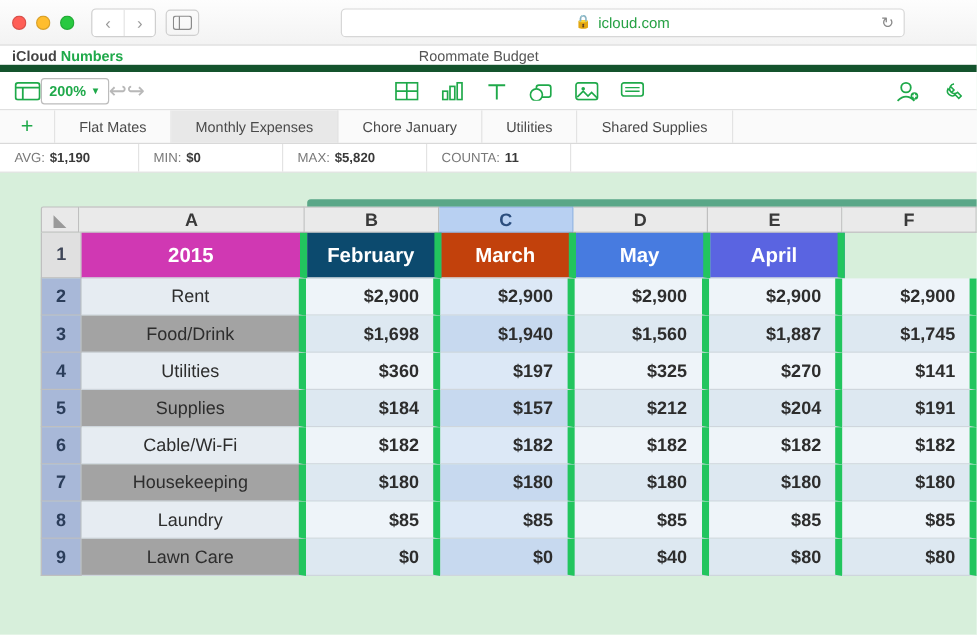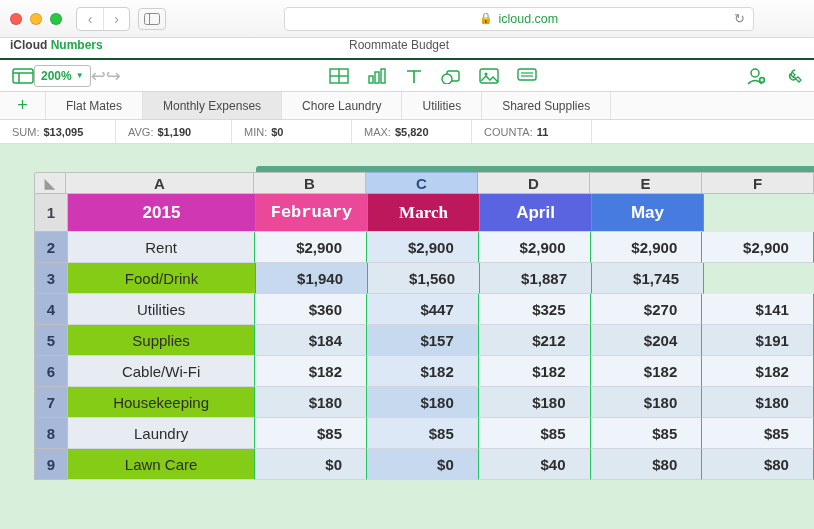--- a/index.html
+++ b/index.html
@@ -12,21 +12,21 @@
   .dot.r { background:#ff5f57; } .dot.y{background:#ffbd2e;} .dot.g{background:#28c940;}
   .navseg { display:flex; border:1px solid #cfcfcf; border-radius:4px; overflow:hidden; background:#fff; }
   .navseg div { width:26px; height:22px; display:flex; align-items:center; justify-content:center; color:#9a9a9a; font-size:14px; }
   .navseg div + div { border-left:1px solid #e4e4e4; }
   .sidebarbtn { width:28px; height:22px; border:1px solid #cfcfcf; border-radius:4px; display:flex; align-items:center; justify-content:center; color:#8a8a8a; }
   .addr { flex:1; margin: 0 50px 0 110px; height:24px; border:1px solid #d7d7d7; border-radius:4px; background:#fff; display:flex; align-items:center; justify-content:center; gap:5px; color:#26a144; font-size:12.5px; position:relative; }
   .addr .lock { font-size:11px; }
   .addr .reload { position:absolute; right:8px; color:#8a8a8a; font-size:13px; }
 
   
-  .doc-header { height:22px; display:flex; align-items:flex-start; border-bottom:2px solid #14532d; font-size:12px; position:relative; }
+  .doc-header { height:22px; display:flex; align-items:flex-end; border-bottom:6px solid #14532d; font-size:12px; position:relative; }
   .appname { padding-left:10px; color:#444; font-weight:600; }
   .appname .num { color:#1fa94a; font-weight:600; }
   .doctitle { position:absolute; left:0; right:16px; text-align:center; color:#555; font-size:12px; pointer-events:none; }
 
   
   .toolbar { height:32px; display:flex; align-items:center; padding:0 12px; gap:0; border-bottom:1px solid #d9d9d9; }
   .tool-ico { color:#1fa94a; display:flex; align-items:center; justify-content:center; cursor:pointer; }
   .zoom { border:1px solid #bcbcbc; border-radius:3px; height:22px; padding:0 6px; display:flex; align-items:center; gap:4px; color:#1fa94a; font-size:12px; font-weight:600; }
   .zoom .caret { font-size:8px; }
   .undo, .redo { font-size:18px; color:#b8b8b8; }
@@ -52,40 +52,40 @@
   .corner span{ font-size:14px; }
   .colh { height:22px; background:#eaeaea; border:1px solid #bfbfbf; border-left:none; display:flex; align-items:center; justify-content:center; font-weight:700; font-size:15px; color:#3a3a3a; }
   .colh.sel { background:#b8d0f2; border-color:#8fb1e0; color:#2b4d7d; }
   .colw-a { width:188px; } .colw { width:112px; }
 
   .row { display:flex; }
   .rowh { width:34px; background:#eaeaea; border:1px solid #bfbfbf; border-top:none; display:flex; align-items:center; justify-content:center; font-weight:700; font-size:15px; color:#3f4658; }
   .rowh.dark { background:#e0e0e0; }
   .rowh.sel { background:#a8b8d8; color:#2b3d5a; }
 
-  .cell { border-right:1px solid #22c55e; border-bottom:1px solid #cfd6dd; display:flex; align-items:center; padding:0 24px; font-size:15px; color:#2d2d2d; }
+  .cell { border-right:6px solid #22c55e; border-bottom:1px solid #cfd6dd; display:flex; align-items:center; padding:0 12px; font-size:15px; color:#2d2d2d; }
   .r1 .cell { height:38px; }
   .rN .cell { height:31px; }
 
   .hdr { color:#fff; font-weight:700; justify-content:center; font-size:17px; }
   .rowlabel { font-weight:400; justify-content:center; font-size:15px; }
   .num { justify-content:flex-end; font-weight:700; }
 
   .even .cell { background:#eef4f9; }
   .odd  .cell { background:#dde8f1; }
   .even .cell.selcol { background:#dce8f6; }
   .odd  .cell.selcol { background:#c7d9ef; }
 
   
-  .bgA{background:#d038b3;} .bgB{background:#ab3ec9;} .bgC{background:#ec4899;font-family:Liberation Mono, monospace;} .bgD{background:#be185d;font-family:Liberation Serif, serif;} .bgE{background:#5a64e1;} .bgF{background:#477be0;}
+  .bgA{background:#d038b3;} .bgB{background:#ab3ec9;} .bgC{background:#0c4a6e;} .bgD{background:#c2410c;} .bgE{background:#5a64e1;} .bgF{background:#477be0;}
 
   
   .colpill { position:absolute; height:6px; background:#5aa788; border-radius:3px 3px 0 0; top:-6px; }
   .rowA .rowlabel { background:#e6ecf2; }
-  .rowA.odd .rowlabel { background:#84cc16; }
+  .rowA.odd .rowlabel { background:#a3a3a3; }
 
   svg { display:block; }
 </style>
 </head>
 <body>
 
 <div class="titlebar">
   <div class="traffic">
     <div class="dot r"></div>
     <div class="dot y"></div>
@@ -185,31 +185,27 @@
         </svg>
     </div>
   </div>
 </div>
 
 <div class="sheettabs">
   <div class="sheet-add">+</div>
   <div id="sheets-container" style="display:flex">
       <div class="sheet">Flat Mates</div>
       <div class="sheet active">Monthly Expenses</div>
-      <div class="sheet">Chore Laundry</div>
+      <div class="sheet">Chore January</div>
       <div class="sheet">Utilities</div>
       <div class="sheet">Shared Supplies</div>
     </div>
 </div>
 
 <div class="stats">
-  <div class="stat" style="width:116px">
-      <span>SUM:</span> 
-      <b>$13,095</b>
-    </div>
   <div class="stat" style="width:116px">
       <span>AVG:</span> 
       <b>$1,190</b>
     </div>
   <div class="stat" style="width:120px">
       <span>MIN:</span> 
       <b>$0</b>
     </div>
   <div class="stat" style="width:120px">
       <span>MAX:</span> 
@@ -236,45 +232,46 @@
           <div class="colh colw">E</div>
           <div class="colh colw">F</div>
         </div>
     </div>
     <div id="rows">
         <div class="row r1">
           <div class="rowh dark" style="height: 38px;">1</div>
           <div class="cell hdr colw-a bgA">2015</div>
           <div class="cell hdr colw bgC">February</div>
           <div class="cell hdr colw bgD">March</div>
+          <div class="cell hdr colw bgF">May</div>
           <div class="cell hdr colw bgE">April</div>
-          <div class="cell hdr colw bgF">May</div>
         </div>
         <div class="row rN rowA even">
           <div class="rowh sel" style="height: 31px;">2</div>
           <div class="cell rowlabel colw-a">Rent</div>
           <div class="cell num colw">$2,900</div>
           <div class="cell num colw selcol">$2,900</div>
           <div class="cell num colw">$2,900</div>
           <div class="cell num colw">$2,900</div>
           <div class="cell num colw">$2,900</div>
         </div>
         <div class="row rN rowA odd">
           <div class="rowh sel" style="height: 31px;">3</div>
           <div class="cell rowlabel colw-a">Food/Drink</div>
+          <div class="cell num colw">$1,698</div>
           <div class="cell num colw selcol">$1,940</div>
           <div class="cell num colw">$1,560</div>
           <div class="cell num colw">$1,887</div>
           <div class="cell num colw">$1,745</div>
         </div>
         <div class="row rN rowA even">
           <div class="rowh sel" style="height: 31px;">4</div>
           <div class="cell rowlabel colw-a">Utilities</div>
           <div class="cell num colw">$360</div>
-          <div class="cell num colw selcol">$447</div>
+          <div class="cell num colw selcol">$197</div>
           <div class="cell num colw">$325</div>
           <div class="cell num colw">$270</div>
           <div class="cell num colw">$141</div>
         </div>
         <div class="row rN rowA odd">
           <div class="rowh sel" style="height: 31px;">5</div>
           <div class="cell rowlabel colw-a">Supplies</div>
           <div class="cell num colw">$184</div>
           <div class="cell num colw selcol">$157</div>
           <div class="cell num colw">$212</div>

